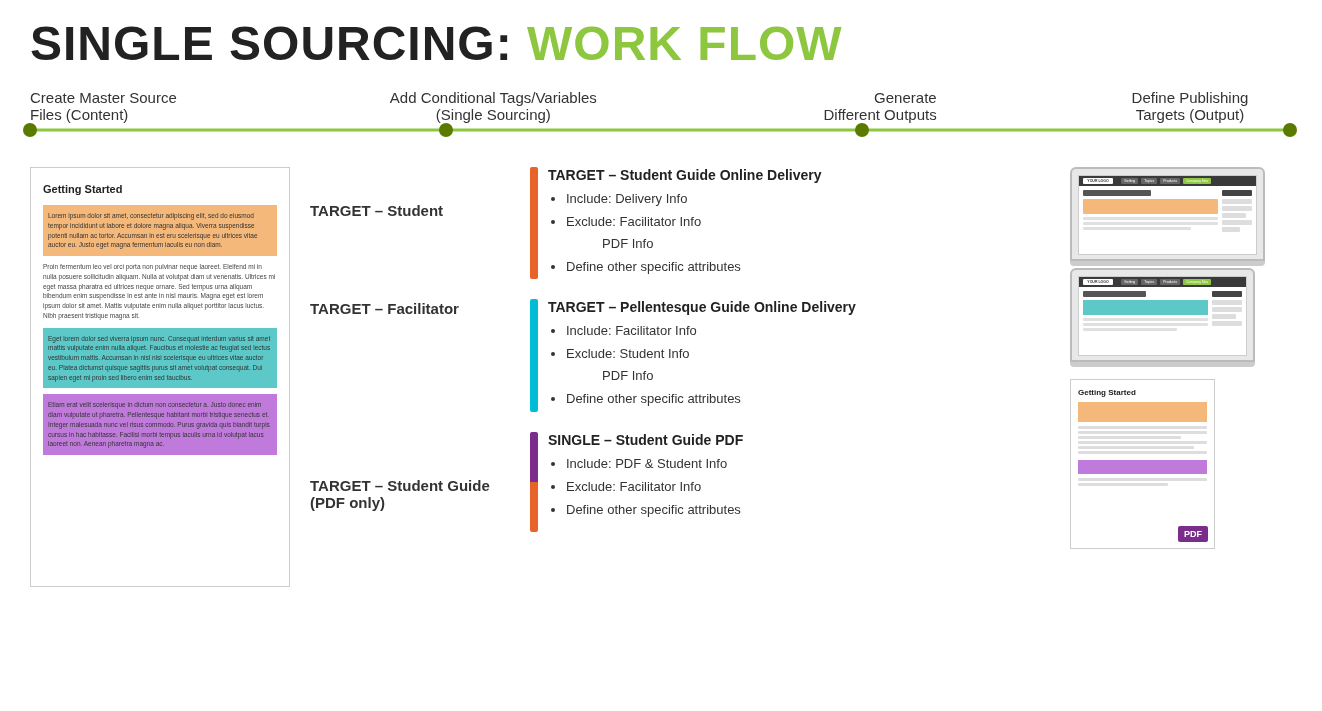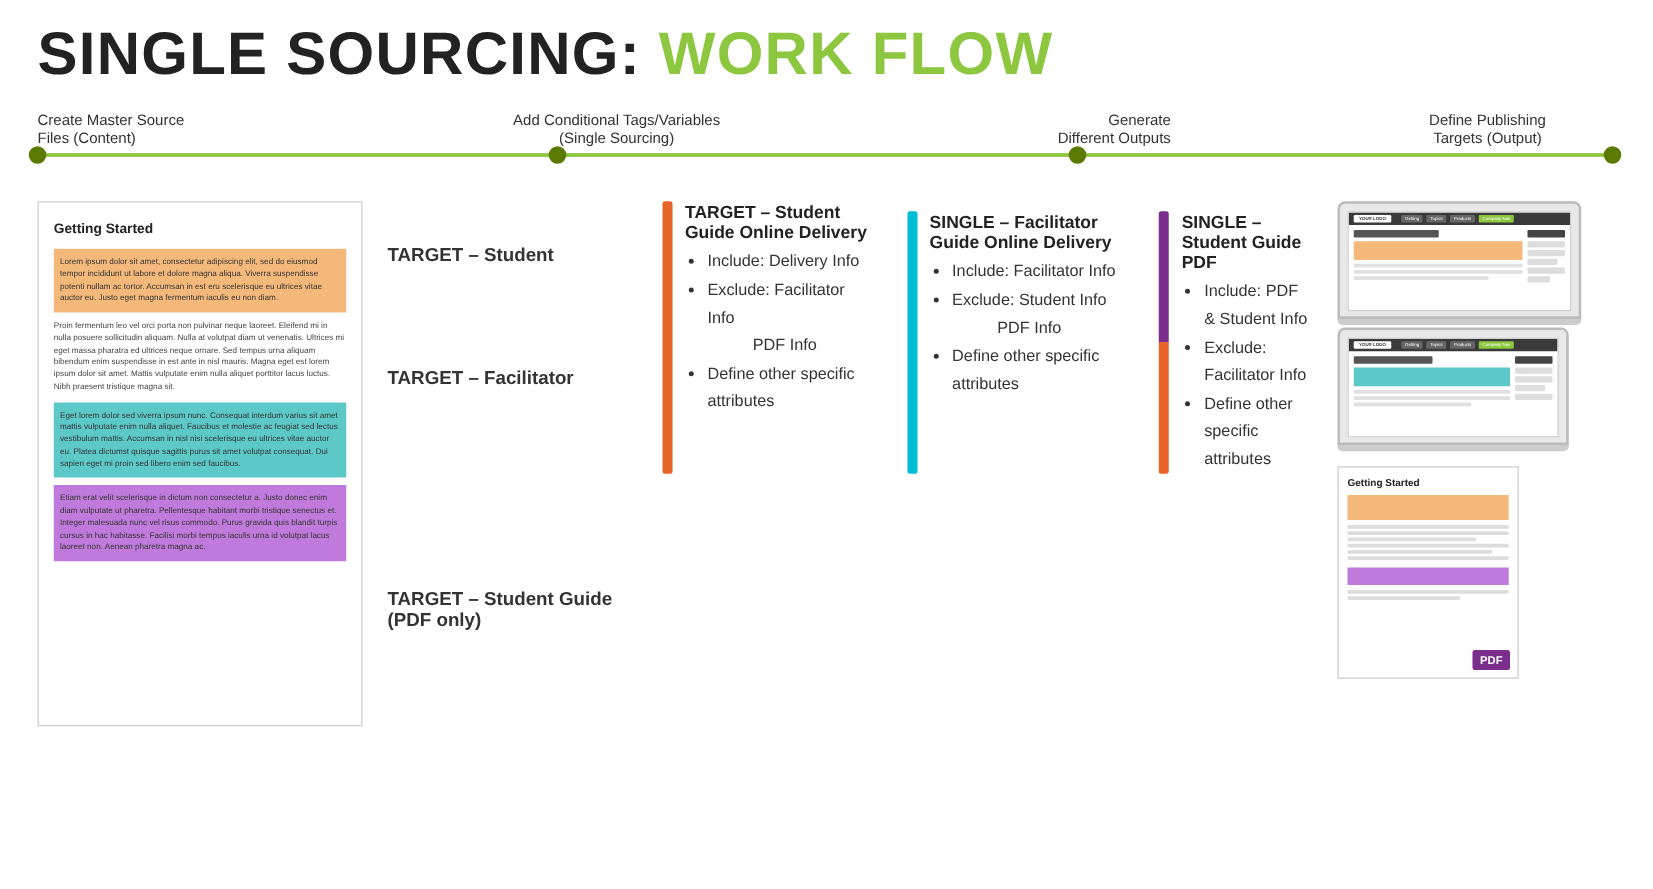--- a/index.html
+++ b/index.html
@@ -40,21 +40,21 @@
 
     .steps-row {
       display: flex;
       align-items: flex-start;
       justify-content: space-between;
       width: 100%;
       position: relative;
     }
 
     .step-label {
-      font-size: 12px;
+      font-size: 15px;
       color: #333;
       text-align: center;
       width: 220px;
       flex-shrink: 0;
     }
     .step-label:first-child {
       text-align: left;
     }
     .step-label:last-child {
       text-align: right;
@@ -169,22 +169,22 @@
       font-size: 15px;
       font-weight: bold;
       color: #333;
       margin-bottom: 30px;
     }
 
     
     .targets-detail-col {
       flex: 1;
       display: flex;
-      flex-direction: row;
-      gap: 28px;
+      flex-direction: column;
+      gap: 12px;
     }
 
     .target-detail-block {
       display: flex;
       gap: 10px;
       align-items: flex-start;
     }
 
     .target-bar {
       width: 8px;
@@ -448,21 +448,21 @@
             <li>Include: Delivery Info</li>
             <li>Exclude: Facilitator Info<br>&nbsp;&nbsp;&nbsp;&nbsp;&nbsp;&nbsp;&nbsp;&nbsp;&nbsp;&nbsp;PDF Info</li>
             <li>Define other specific attributes</li>
           </ul>
         </div>
       </div>
 
       <div class="target-detail-block" style="margin-top:8px;">
         <div class="target-bar bar-teal"></div>
         <div class="target-detail-content">
-          <div class="target-detail-title">SINGLE – Facilitator Guide Online Delivery</div>
+          <div class="target-detail-title">TARGET – Pellentesque Guide Online Delivery</div>
           <ul class="target-detail-list">
             <li>Include: Facilitator Info</li>
             <li>Exclude: Student Info<br>&nbsp;&nbsp;&nbsp;&nbsp;&nbsp;&nbsp;&nbsp;&nbsp;&nbsp;&nbsp;PDF Info</li>
             <li>Define other specific attributes</li>
           </ul>
         </div>
       </div>
 
       <div class="target-detail-block" style="margin-top:8px;">
         <div class="target-bar bar-purple"></div>

